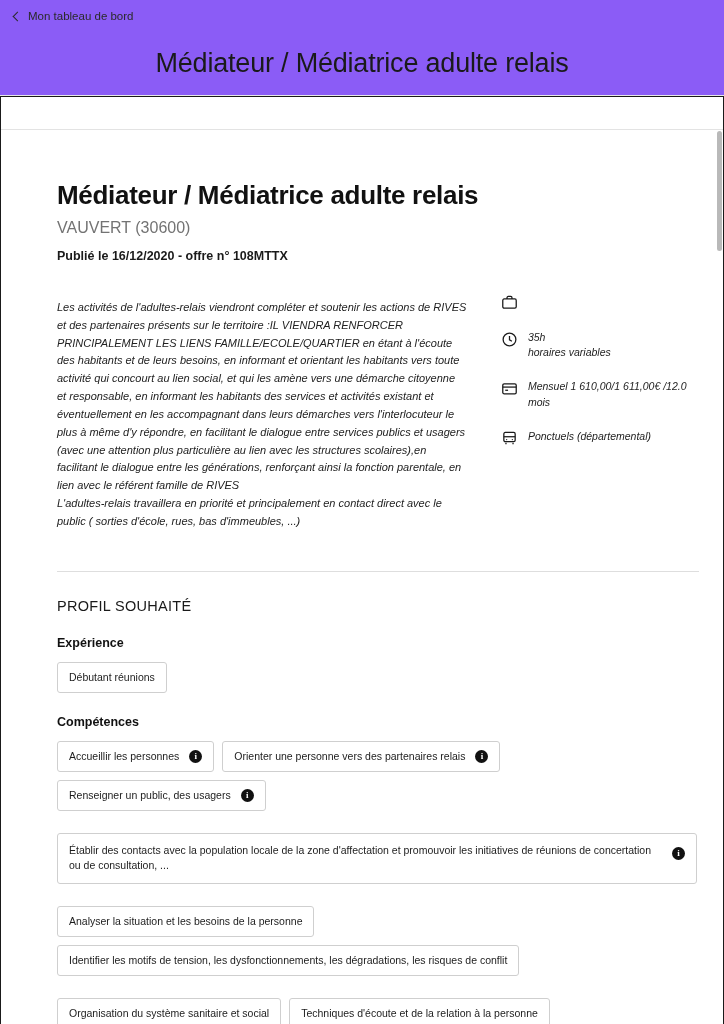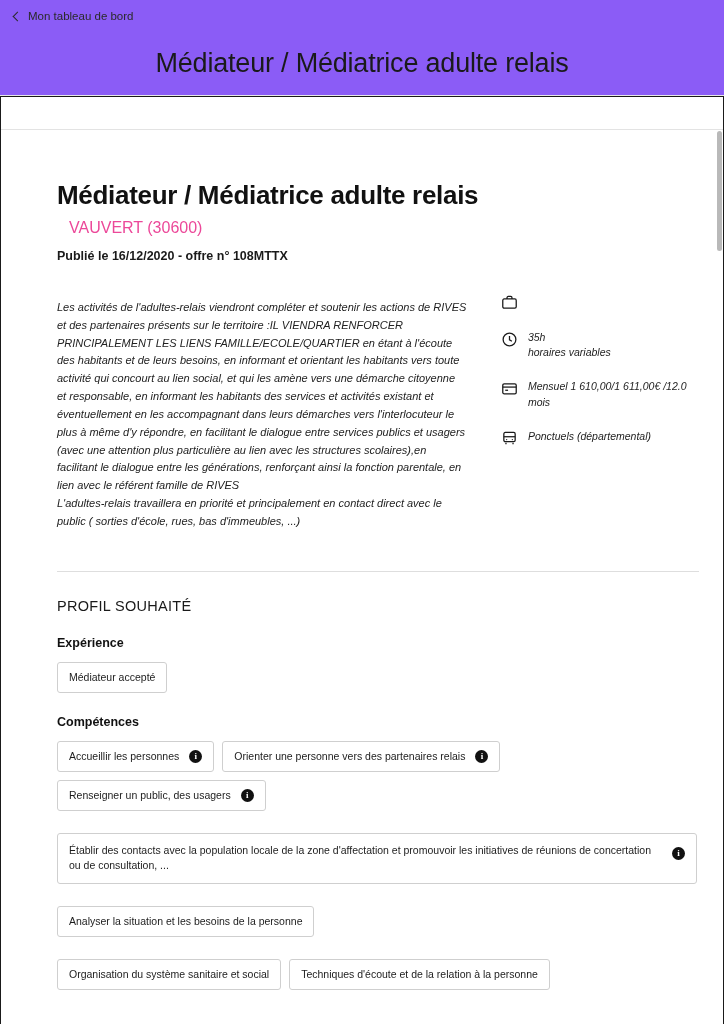--- a/index.html
+++ b/index.html
@@ -88,22 +88,22 @@
   
   h1.job-title {
     font-size: 26px;
     font-weight: bold;
     margin: 0 0 8px 0;
     color: #111;
     letter-spacing: -0.3px;
   }
   .location {
     font-size: 16px;
-    color: #ec4899;
-    margin: 0 0 12px 12px;
+    color: #737373;
+    margin: 0 0 12px 0;
   }
   .published {
     font-size: 12.5px;
     font-weight: bold;
     color: #1a1a1a;
     margin: 0 0 28px 0;
   }
 
   
   .body-cols {
@@ -281,21 +281,21 @@
         </div>
       </div>
 
       <hr class="sep">
 
       <h2 class="section">PROFIL SOUHAITÉ</h2>
 
       <h3 class="sub">Expérience</h3>
       <div class="chips">
         <div class="chip">
-          <span class="chip-label">Médiateur accepté</span>
+          <span class="chip-label">Débutant réunions</span>
         </div>
       </div>
 
       <h3 class="sub">Compétences</h3>
 
       <div class="chips">
         <div class="chip">
           <span class="chip-label">Accueillir les personnes</span>
           <span class="info-dot">i</span>
         </div>
@@ -313,20 +313,23 @@
         <div class="chip wide">
           <span class="chip-label">Établir des contacts avec la population locale de la zone d'affectation et promouvoir les initiatives de réunions de concertation ou de consultation, ...</span>
           <span class="info-dot">i</span>
         </div>
       </div>
 
       <div class="chips">
         <div class="chip">
           <span class="chip-label">Analyser la situation et les besoins de la personne</span>
         </div>
+        <div class="chip">
+          <span class="chip-label">Identifier les motifs de tension, les dysfonctionnements, les dégradations, les risques de conflit</span>
+        </div>
       </div>
 
       <div class="chips">
         <div class="chip">
           <span class="chip-label">Organisation du système sanitaire et social</span>
         </div>
         <div class="chip">
           <span class="chip-label">Techniques d'écoute et de la relation à la personne</span>
         </div>
       </div>

